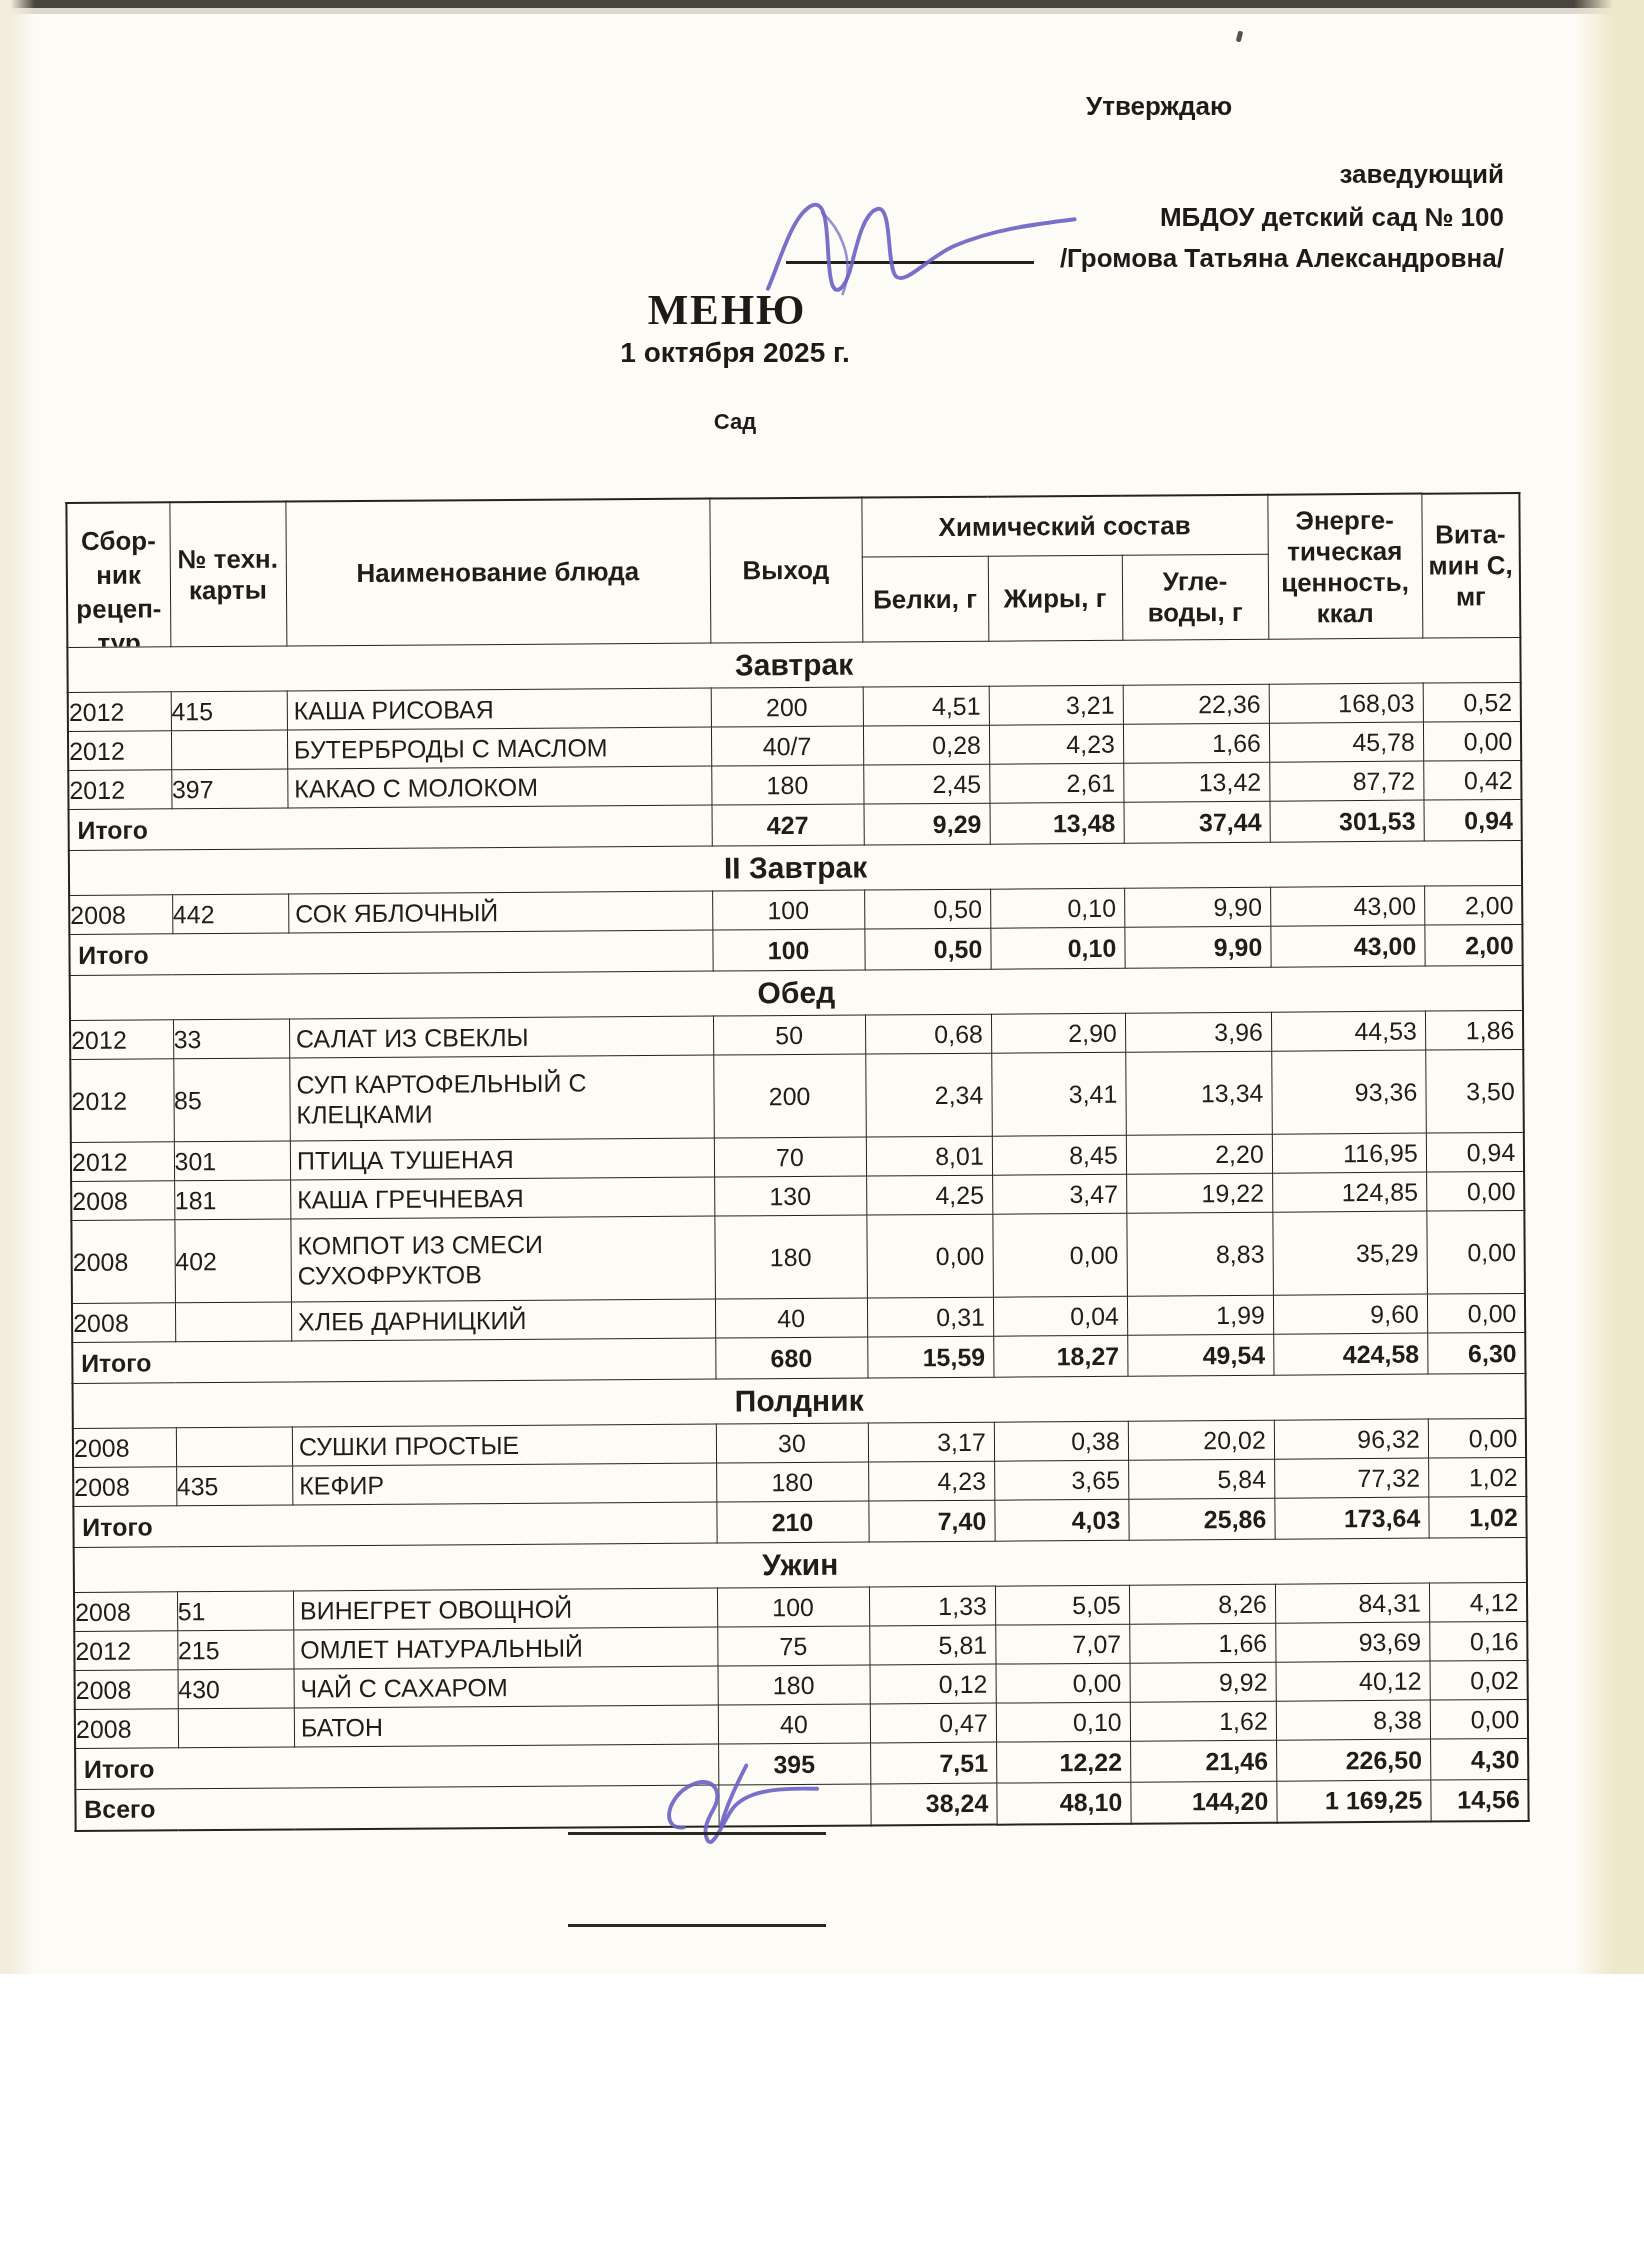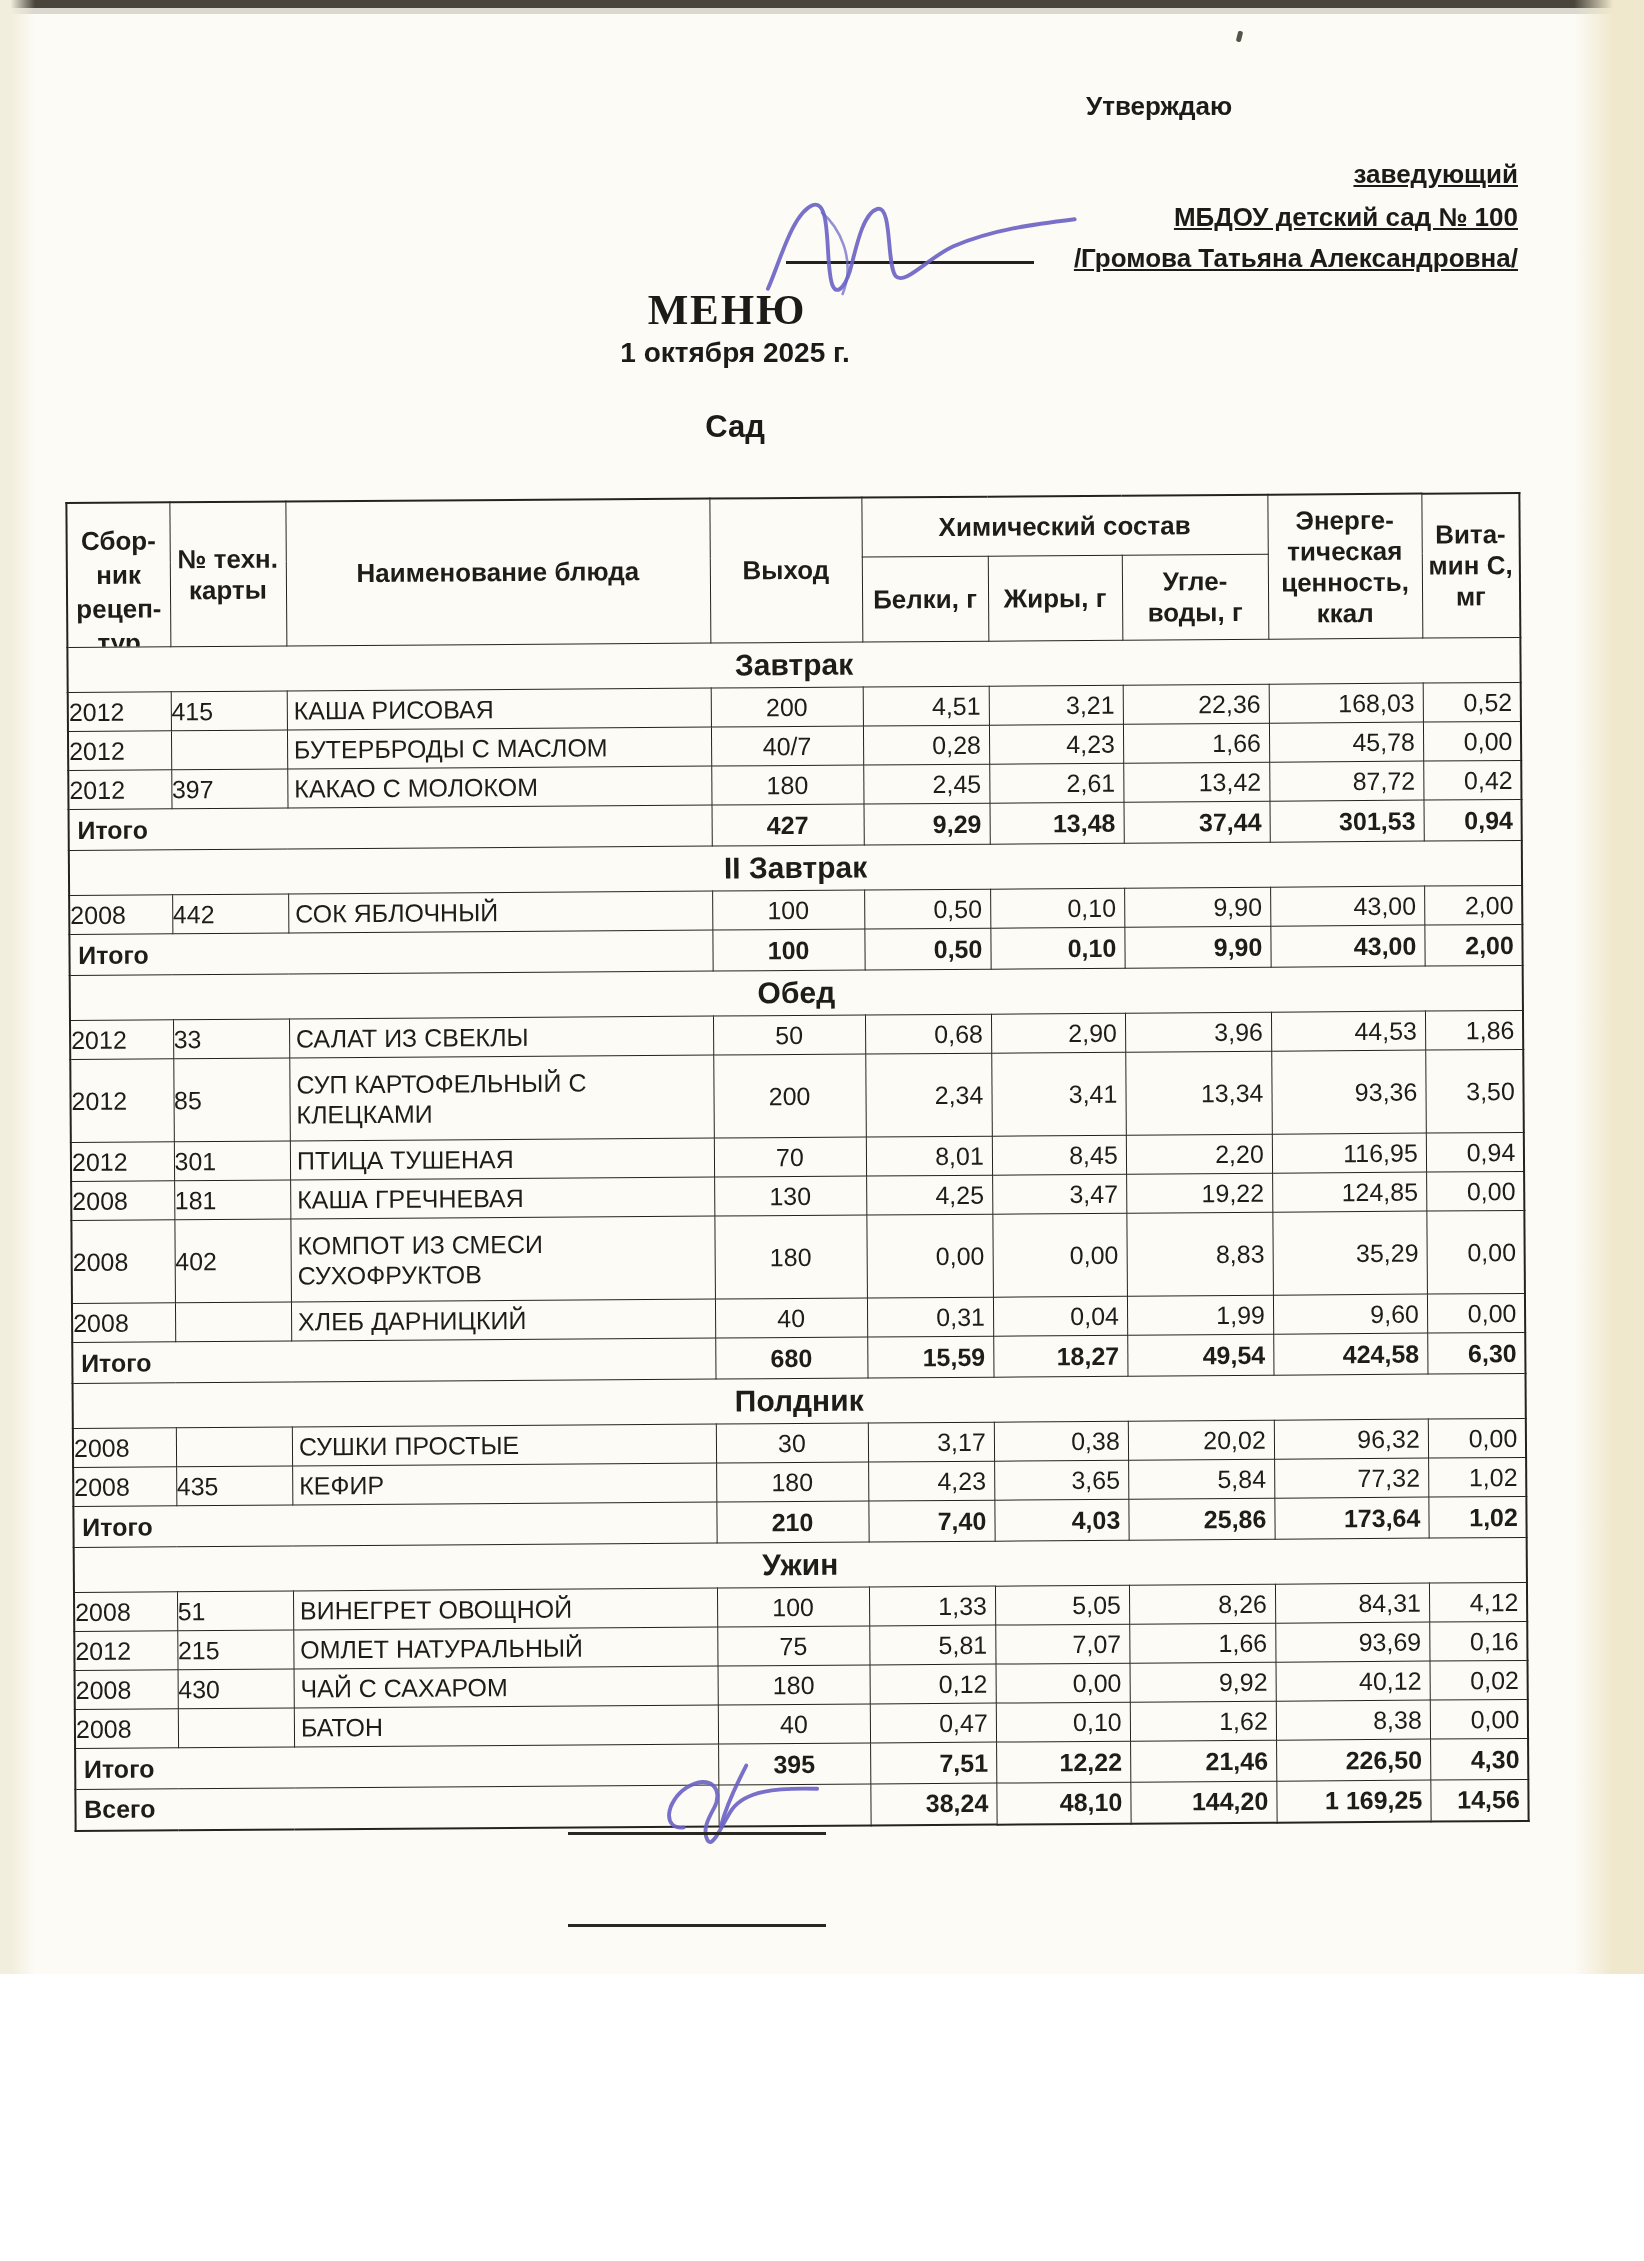--- a/index.html
+++ b/index.html
@@ -16,33 +16,33 @@
     background:linear-gradient(to right,rgba(243,236,214,0),#f0e8cd 55%);}
   .strip-left{position:absolute;top:0;left:0;width:35px;height:2261px;
     background:linear-gradient(to left,rgba(246,242,228,0),#f2eedd 70%);}
   .fold-right{position:absolute;top:1974px;left:1565px;width:1.9px;height:288px;background:#e2dabe;}
   .fold-left{position:absolute;top:2096px;left:36px;width:1.3px;height:165px;background:#e8e4d3;}
   .speck1{position:absolute;left:1237px;top:31px;width:5.2px;height:11px;background:#57524a;transform:rotate(14deg);border-radius:1.9px;}
   .speck2{position:absolute;left:94px;top:2252px;width:8.4px;height:6.4px;background:#6b675e;border-radius:50%;}
 
   
   .approve{position:absolute;left:1086px;top:91px;font-size:26px;font-weight:bold;}
-  .h-right{position:absolute;right:127px;text-align:center;font-size:26px;font-weight:bold;white-space:nowrap;text-decoration:underline;}
+  .h-right{position:absolute;right:141px;text-align:center;font-size:26px;font-weight:bold;white-space:nowrap;}
   .pos{top:159px;}
   .org{top:202px;}
   .nameline{top:243px;}
   .sig-underline{position:absolute;left:786px;top:261px;width:248px;height:3.2px;background:#24211d;}
   .sig-header{position:absolute;left:760px;top:187px;width:329px;height:116px;}
 
   
   .title-block{position:absolute;left:548px;top:285px;width:374px;height:174px;text-align:center;}
   .menu-title{position:absolute;top:0;left:0;right:16px;font-family:"Liberation Serif",serif;
     font-weight:bold;font-size:43px;letter-spacing:1.9px;}
   .menu-date{position:absolute;top:52px;left:0;right:0;font-size:28px;font-weight:bold;}
-  .menu-sub{position:absolute;top:124px;left:0;right:0;font-size:31px;font-weight:bold;}
+  .menu-sub{position:absolute;top:124px;left:0;right:0;font-size:22px;font-weight:bold;}
 
   
   .tbl-wrap{position:absolute;left:70px;top:497px;transform:rotate(-0.4deg);transform-origin:50% 50%;}
   table{border-collapse:collapse;table-layout:fixed;width:1453px;font-size:25px;color:#201d19;}
   td,th{border:1.9px solid #26231d;vertical-align:middle;padding:0;overflow:hidden;}
   table{border:2.6px solid #26231d;}
   thead th{font-weight:bold;font-size:26px;line-height:31px;white-space:pre-line;text-align:center;}
   th .clip{height:123px;overflow:hidden;line-height:34px;padding-top:20px;}
   thead tr.h1{height:54px;}
   thead tr.h2{height:77px;}

